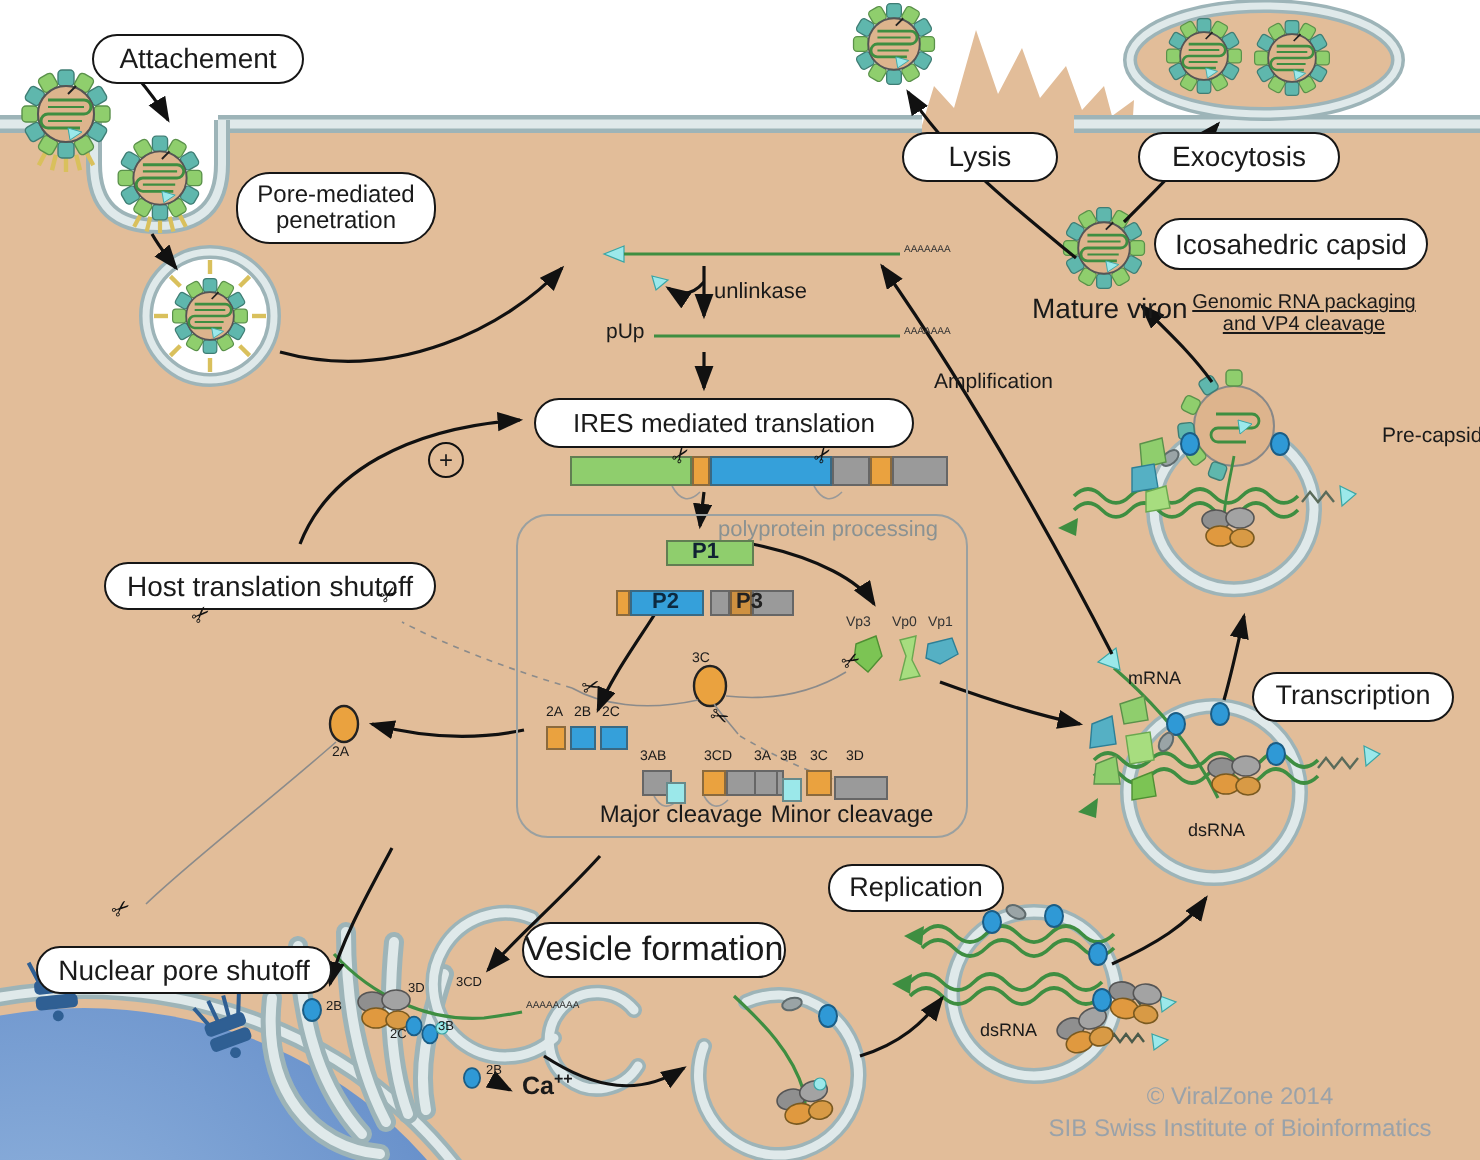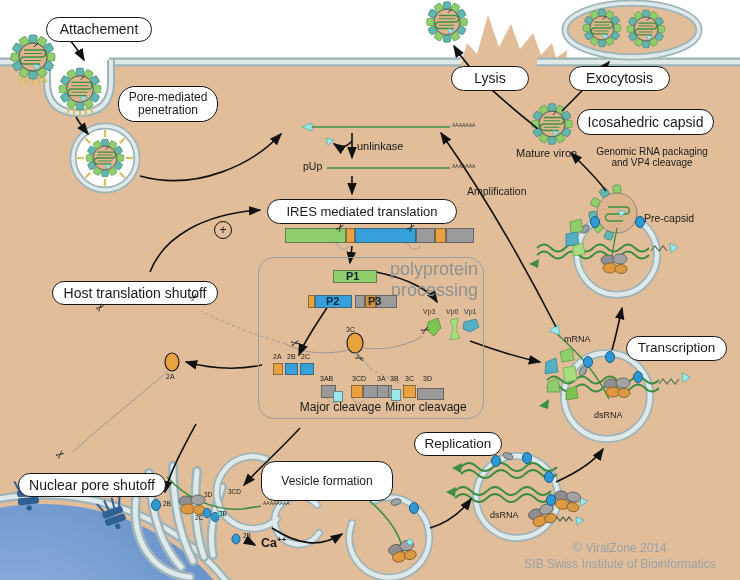--- a/index.html
+++ b/index.html
@@ -13,21 +13,21 @@
         box-sizing:border-box;line-height:1.05;}
   .sc{position:absolute;font-size:11px;color:#111;font-family:"DejaVu Sans",sans-serif;}
   .seg{position:absolute;box-sizing:border-box;border:0.8px solid rgba(60,60,60,.55);}
   .barlabel{position:absolute;font-size:11px;font-weight:bold;color:#143a55;}
   .tiny{font-size:7px;}
   .er-tiny{font-size:6.5px;}
   .polya{font-size:5px;letter-spacing:0px;color:#333;}
   .plusc{position:absolute;width:16px;height:16px;border:1.3px solid #111;border-radius:50%;
          display:flex;align-items:center;justify-content:center;font-size:12px;background:transparent;}
   .credit{position:absolute;text-align:center;color:#9aa2a9;font-size:12px;line-height:1.3;}
-  .boxtitle{position:absolute;color:#8b9292;font-size:18px;text-align:right;}
+  .boxtitle{position:absolute;color:#8b9292;font-size:11px;text-align:center;}
 </style>
 </head>
 <body>
 
 <div id="stage">
 
 <svg id="gfx" width="740" height="580" viewBox="0 0 740 580">
   <defs>
     <marker id="ah" markerWidth="9" markerHeight="7" refX="7" refY="3" orient="auto">
       <path d="M0,0 L8,3 L0,6 Z" fill="#111"></path>
@@ -329,21 +329,21 @@
     <path d="M470,341 C500,352 521,358 540,362"></path>
     <path d="M246,540 L255,545"></path>
   </g>
 </svg>
 
 <div class="pill" style="left:46px;top:17px;width:106px;height:25px;font-size:14px">Attachement</div>
 <div class="pill wrap" style="left:118px;top:86px;width:100px;height:36px;font-size:12px;border-radius:17px">Pore-mediated penetration</div>
 <div class="pill" style="left:267px;top:199px;width:190px;height:25px;font-size:13px">IRES mediated translation</div>
 <div class="pill" style="left:52px;top:281px;width:166px;height:24px;font-size:14px">Host translation shutoff</div>
 <div class="pill" style="left:18px;top:473px;width:148px;height:24px;font-size:14px">Nuclear pore shutoff</div>
-<div class="pill" style="left:261px;top:461px;width:132px;height:40px;font-size:12px">Vesicle formation</div>
+<div class="pill" style="left:261px;top:461px;width:132px;height:28px;font-size:17px">Vesicle formation</div>
 <div class="pill" style="left:414px;top:432px;width:88px;height:24px;font-size:13.5px">Replication</div>
 <div class="pill" style="left:626px;top:336px;width:101px;height:25px;font-size:13.5px">Transcription</div>
 <div class="pill" style="left:451px;top:66px;width:78px;height:25px;font-size:14px">Lysis</div>
 <div class="pill" style="left:569px;top:66px;width:101px;height:25px;font-size:14px">Exocytosis</div>
 <div class="pill" style="left:577px;top:109px;width:137px;height:26px;font-size:14px">Icosahedric capsid</div>
 
 <div style="position:absolute;left:258px;top:257px;width:226px;height:162px;border:1.5px solid #9aa0a0;border-radius:16px;box-sizing:border-box;"></div>
 <div class="boxtitle" style="left:350px;top:259px;width:128px;">polyprotein processing</div>
 
 <div style="position:absolute;left:285px;top:228px;width:189px;height:15px;">
@@ -399,23 +399,23 @@
 
 <div class="lbl" style="left:357px;top:140px;font-size:11px;">unlinkase</div>
 <div class="lbl" style="left:303px;top:161px;font-size:10.5px;">pUp</div>
 <div class="lbl polya" style="left:452px;top:123px;">AAAAAAA</div>
 <div class="lbl polya" style="left:452px;top:164px;">AAAAAAA</div>
 <div class="lbl polya" style="left:263px;top:501px;">AAAAAAAA</div>
 <div class="lbl" style="left:467px;top:186px;font-size:10.5px;">Amplification</div>
 <div class="lbl" style="left:564px;top:334px;font-size:9px;text-align:center;">mRNA</div>
 <div class="lbl" style="left:490px;top:510px;font-size:9px;">dsRNA</div>
 <div class="lbl" style="left:594px;top:410px;font-size:9px;">dsRNA</div>
-<div class="lbl" style="left:516px;top:147px;width:72px;text-align:left;font-size:11px;">Mature viron</div>
-<div class="lbl wrap" style="left:596px;top:146px;width:112px;text-align:center;font-size:10px;">Genomic RNA packaging and VP4 cleavage</div>
-<div class="lbl" style="left:644px;top:213px;font-size:10.5px;">Pre-capsid</div>
+<div class="lbl" style="left:516px;top:147px;width:72px;text-align:left;font-size:14px;">Mature viron</div>
+<div class="lbl wrap" style="left:596px;top:146px;width:112px;text-align:center;font-size:10px;text-decoration:underline;">Genomic RNA packaging and VP4 cleavage</div>
+<div class="lbl" style="left:644px;top:213px;font-size:10.5px;padding-left:47px;">Pre-capsid</div>
 
 <div class="lbl er-tiny" style="left:228px;top:488px;">3CD</div>
 <div class="lbl er-tiny" style="left:204px;top:491px;">3D</div>
 <div class="lbl er-tiny" style="left:163px;top:500px;">2B</div>
 <div class="lbl er-tiny" style="left:195px;top:514px;">2C</div>
 <div class="lbl er-tiny" style="left:219px;top:510px;">3B</div>
 <div class="lbl er-tiny" style="left:243px;top:532px;">2B</div>
 
 <div class="lbl" style="left:261px;top:536px;font-size:12.5px;font-weight:bold;">
   <span>Ca</span><sup style="font-size:8px;">++</sup>

